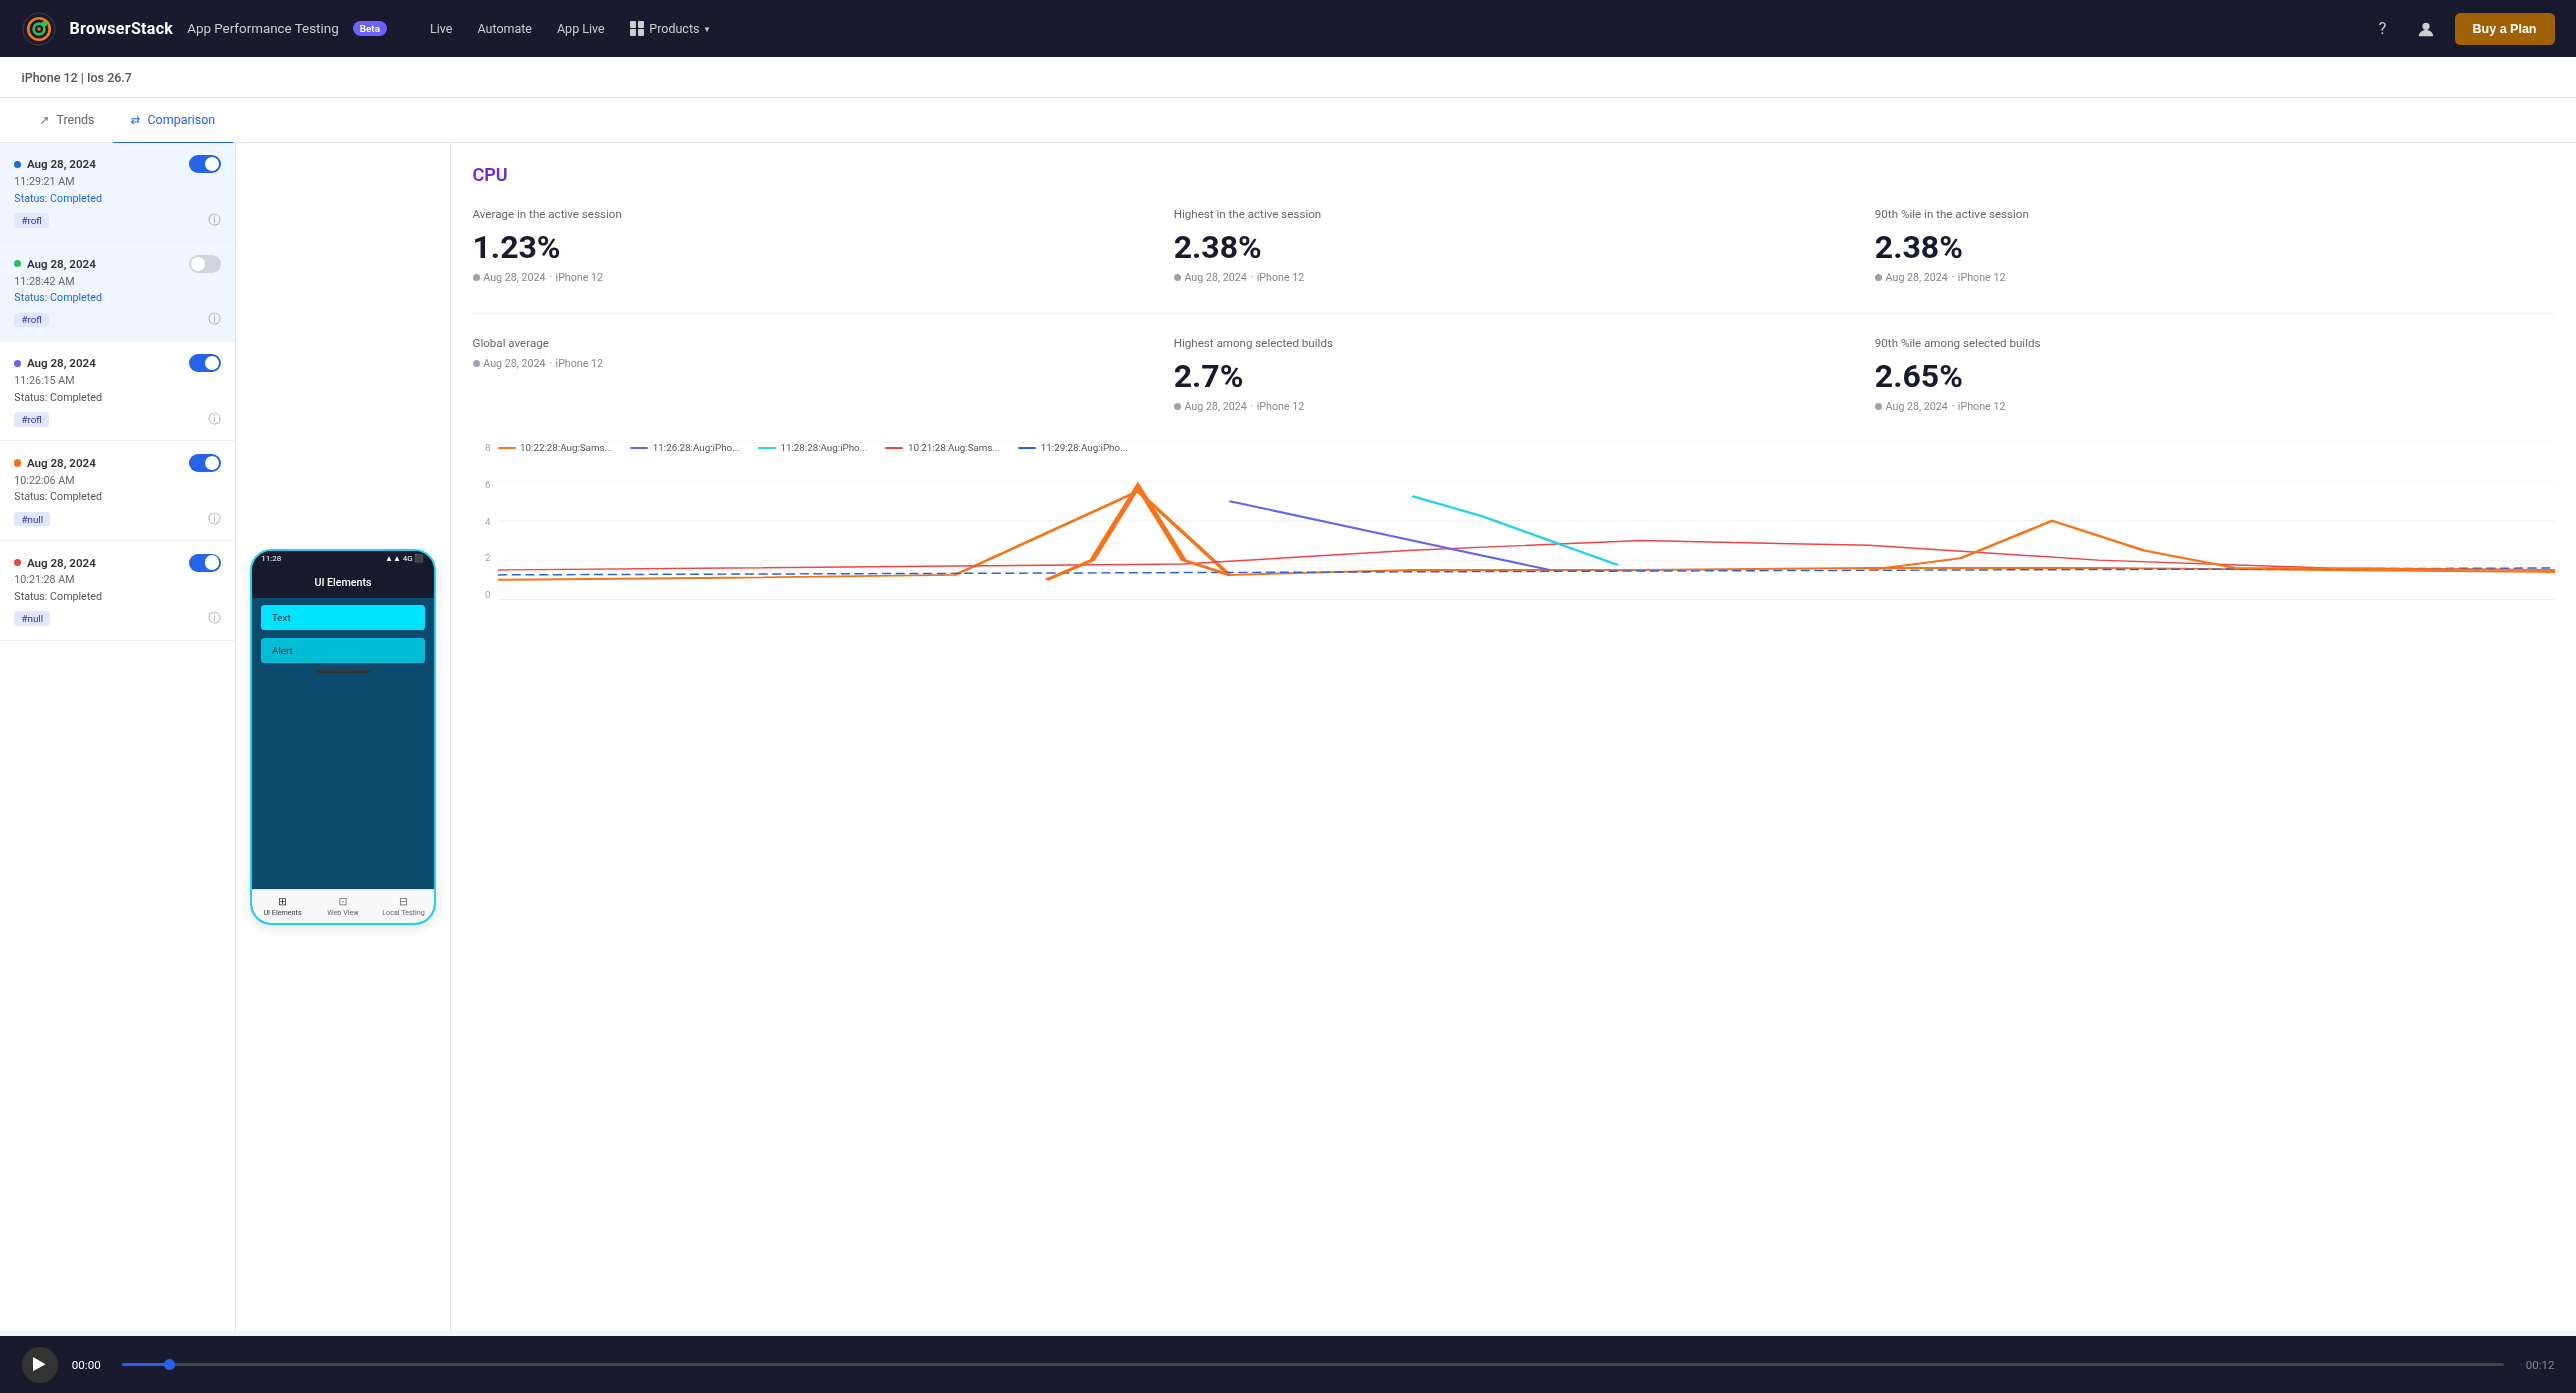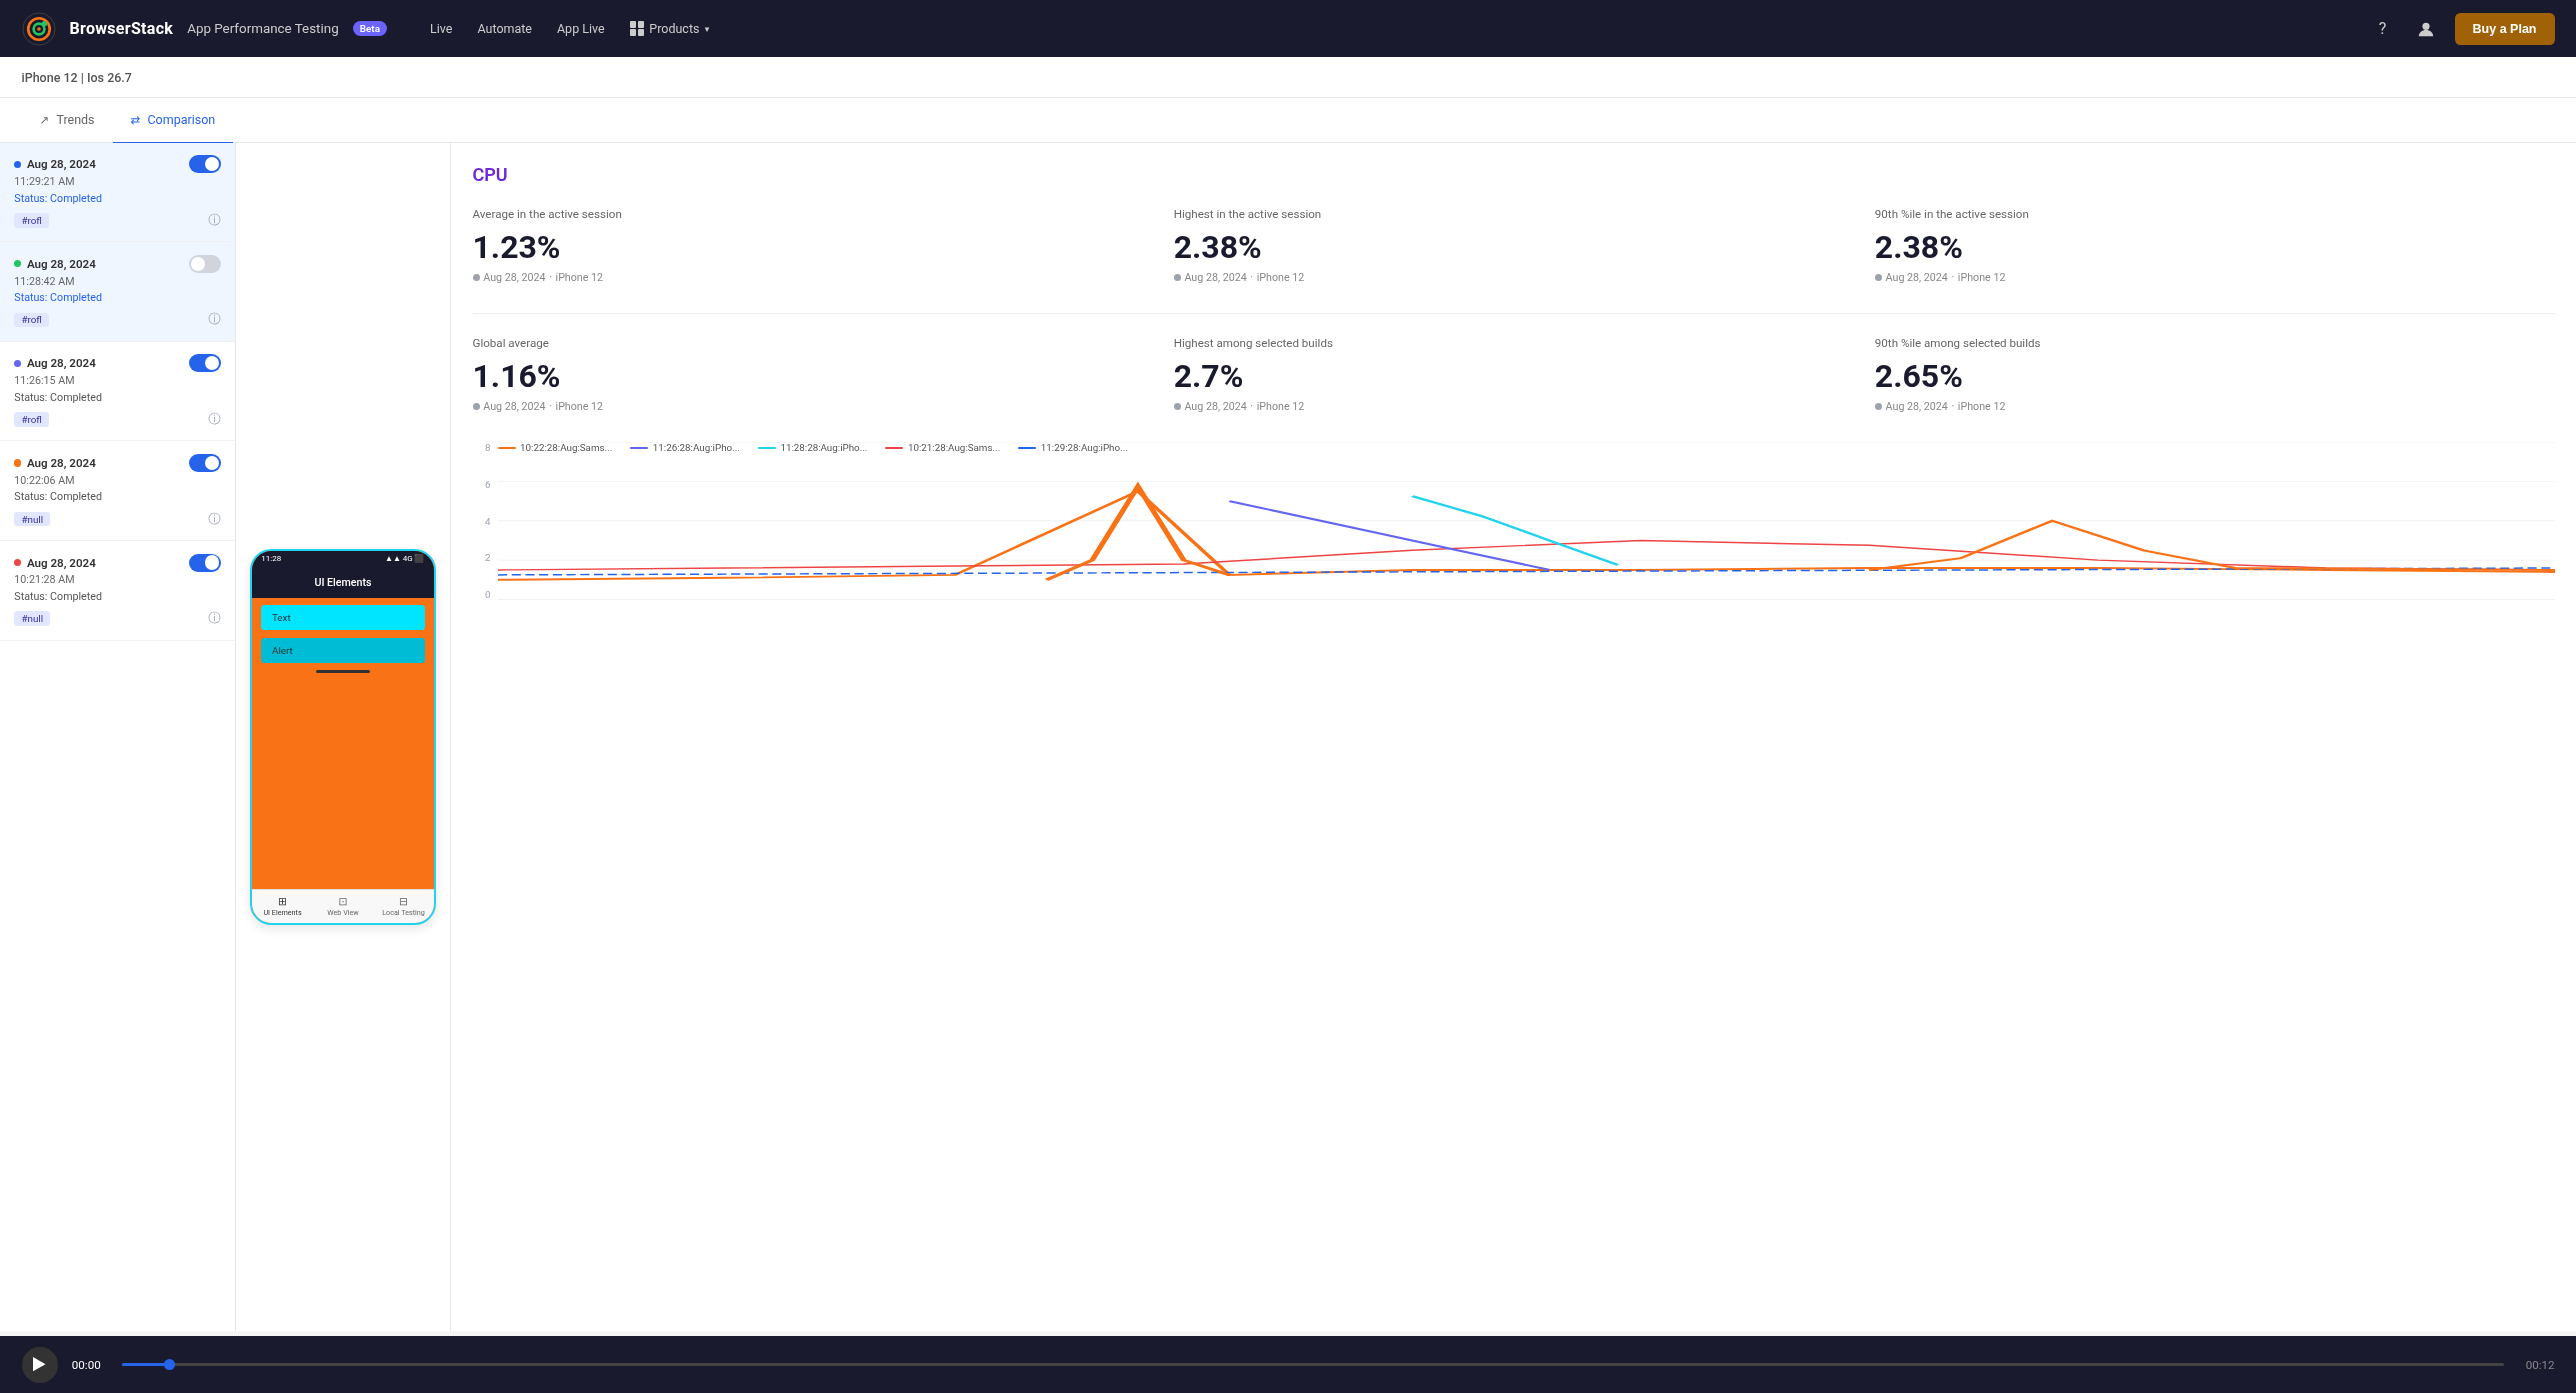--- a/index.html
+++ b/index.html
@@ -253,21 +253,21 @@
       padding: 14.3px;
       display: flex;
       align-items: center;
       justify-content: center;
     }
     .phone-frame {
       width: 205px;
       height: 376px;
       border: 2.7px solid #22d3ee;
       border-radius: 21.5px;
-      background: #f97316;
+      background: #0c4a6e;
       overflow: hidden;
       position: relative;
       box-shadow: 0 3.6px 10.7px rgba(0,0,0,0.1);
     }
     .phone-status-bar {
       background: #1a1a2e;
       color: white;
       font-size: 8px;
       padding: 3.6px 9px;
       display: flex;
@@ -698,21 +698,20 @@
         </div>
 
       </div>
 
       <hr class="divider-h">
 
       <div class="metrics-grid">
 
         <div class="metric-card">
           <div class="metric-label">Global average</div>
-          <div class="metric-value">1.16%</div>
           <div class="metric-meta">
             <div class="metric-dot"></div>
             <span>Aug 28, 2024</span>
             <span>·</span>
             <span>iPhone 12</span>
           </div>
         </div>
 
         <div class="metric-card">
           <div class="metric-label">Highest among selected builds</div>

